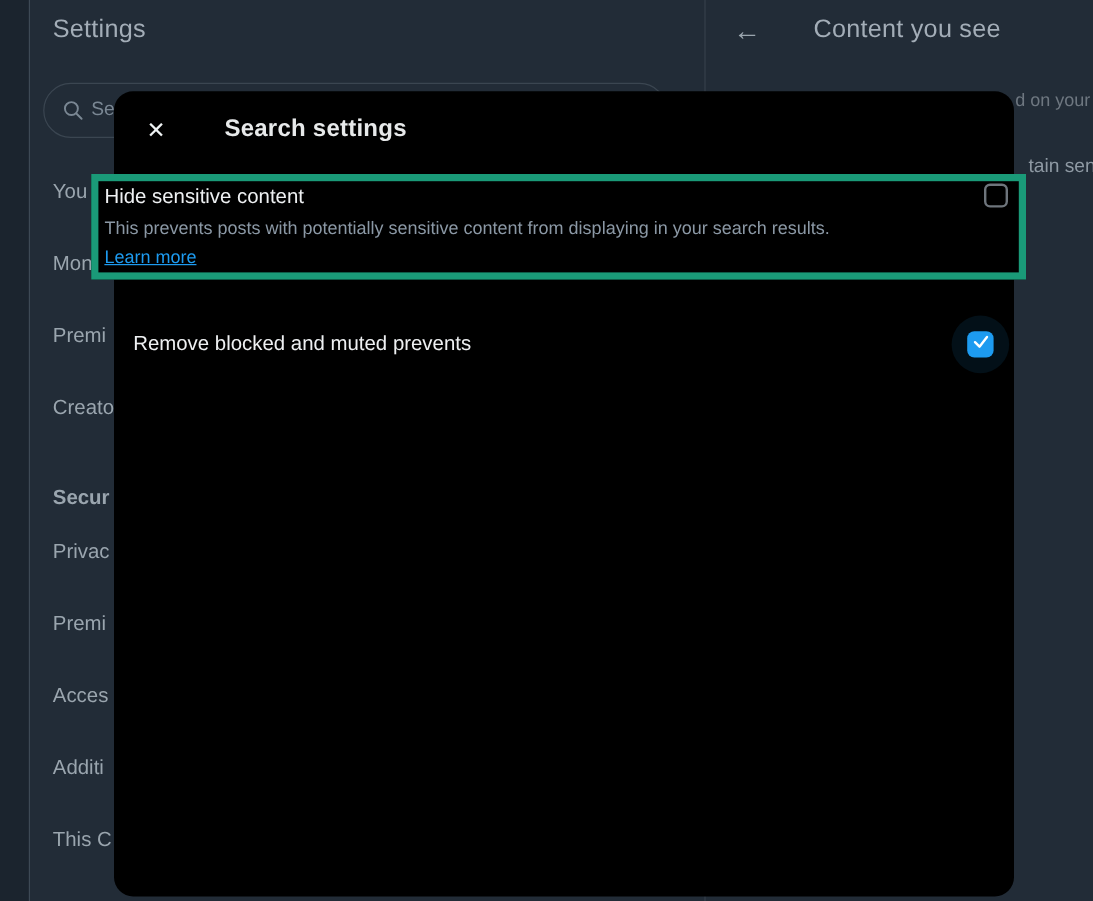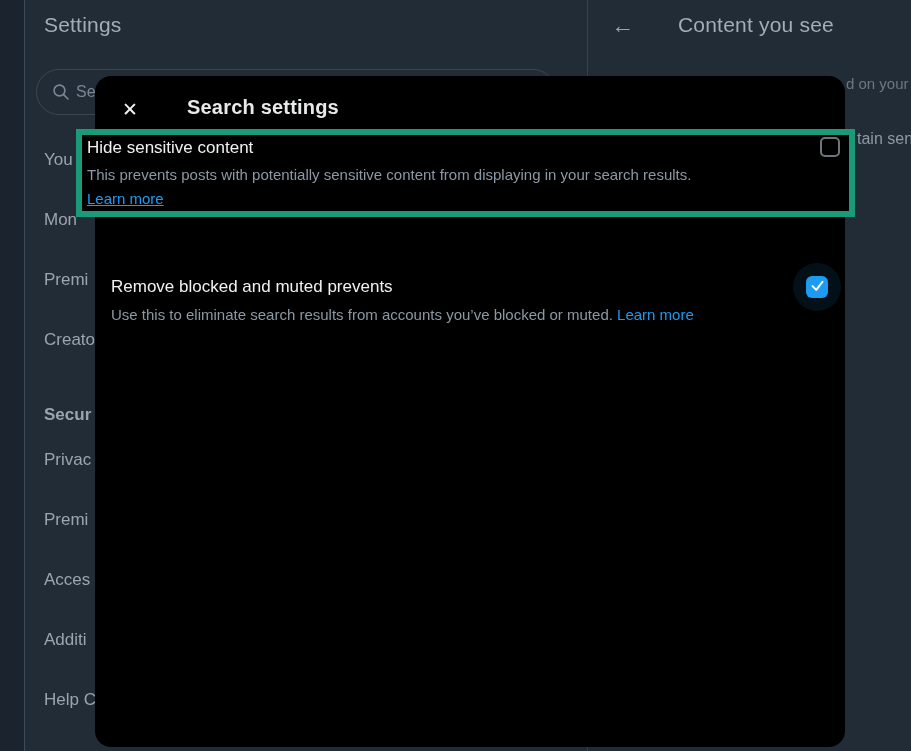--- a/index.html
+++ b/index.html
@@ -52,21 +52,21 @@
     background:#000; cursor:pointer;
     display:flex; align-items:center; justify-content:center;
   }
   .checkbox .check-icon { display:none; }
   .checkbox.checked { width:22px; height:22px; border:none; background:#1d9bf0; border-radius:6px; }
   .checkbox.checked .check-icon { display:block; }
   .halo { width:48px; height:48px; border-radius:50%; background:rgba(29,155,240,0.10); }
 
   
   .highlight-box {
-    left:76px; top:129px; width:779px; height:88px;
+    left:76px; top:145px; width:779px; height:88px;
     background:#000; border:6px solid #1a9a78;
   }
 </style>
 </head>
 <body>
 
 <div class="stage">
 
   <div class="abs left-rail"></div>
   <div class="abs col-divider"></div>
@@ -85,38 +85,34 @@
 
   <div class="abs side-item" style="top:148px;">You</div>
   <div class="abs side-item" style="top:208px;">Mon</div>
   <div class="abs side-item" style="top:268px;">Premi</div>
   <div class="abs side-item" style="top:328px;">Creato</div>
   <div class="abs side-item" style="top:403px;font-weight:bold;">Secur</div>
   <div class="abs side-item" style="top:448px;">Privac</div>
   <div class="abs side-item" style="top:508px;">Premi</div>
   <div class="abs side-item" style="top:568px;">Acces</div>
   <div class="abs side-item" style="top:628px;">Additi</div>
-  <div class="abs side-item" style="top:688px;">Help C</div>
+  <div class="abs side-item" style="top:688px;">This C</div>
 
   <div class="abs back-arrow" style="left:611px; top:13px;">←</div>
   <div class="abs bg-heading" style="left:678px; top:13px;">Content you see</div>
 
   <div class="abs bg-fragment" style="left:846px; top:75px;text-align:center;">d on your</div>
   <div class="abs bg-fragment big" style="left:857px; top:130px;">tain sen</div>
 
   <div class="abs modal">
     <div class="modal-close">✕</div>
     <div class="modal-title">Search settings</div>
 
     <div class="abs halo" style="left:698px; top:187px;"></div>
     <div class="abs row-title" style="left:16px; top:201px;">Remove blocked and muted prevents</div>
-    <div class="abs row-desc" style="left:16px; top:230px;">
-      <span>Use this to eliminate search results from accounts you’ve blocked or muted.</span>
-      <span class="link">Learn more</span>
-    </div>
     <div class="abs checkbox checked" style="left:711px; top:200px;">
       <span class="check-icon">
         <svg width="15" height="15" viewBox="0 0 24 24">
           <polyline points="4,13 10,19 20,6" fill="none" stroke="#ffffff" stroke-width="3.2" stroke-linecap="round" stroke-linejoin="round"></polyline>
         </svg>
       </span>
     </div>
   </div>
 
   <div class="abs highlight-box">

